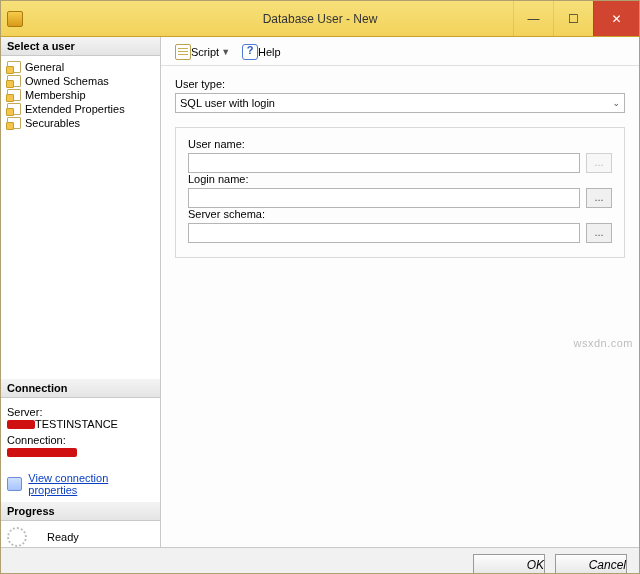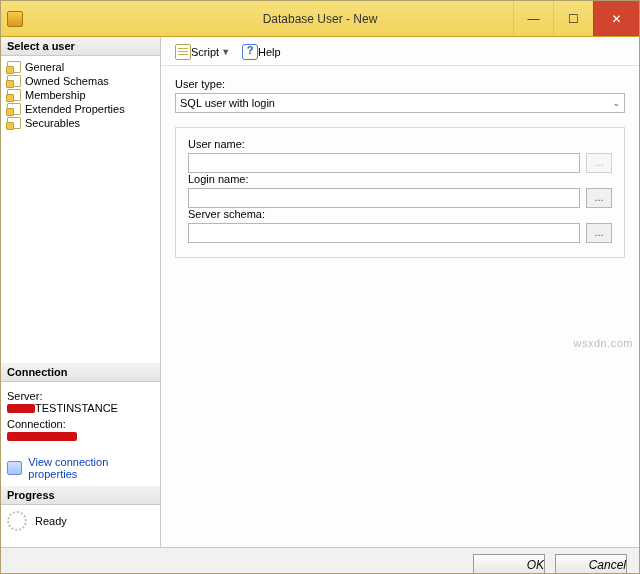--- a/index.html
+++ b/index.html
@@ -102,28 +102,28 @@
   .redact {
     display:inline-block;
     height:9px; background:#d01010;
     border-radius:2px;
     vertical-align: -1px;
   }
   .link-row {
     display:flex; align-items:center; gap:6px;
     padding: 6px 6px;
   }
-  .link-row a { color:#0a3fc0; cursor:pointer; }
+  .link-row a { color:#0a3fc0; text-decoration: underline; cursor:pointer; }
   .link-icon {
     width:16px;height:14px;
     border:1px solid #6a8fd6;
     background:linear-gradient(#cfe0ff,#a8c4ff);
     border-radius:2px;
   }
-  .progress-block { padding: 6px 6px 16px 6px; display:flex; align-items:center; gap:8px; }
+  .progress-block { padding: 6px 6px 0 6px; display:flex; align-items:center; gap:20px; }
   .spinner {
     width:20px;height:20px;border-radius:50%;
     border:2px dotted #bcbcbc;
   }
 
   .main {
     flex: 1;
     display: flex;
     flex-direction: column;
     background: #fdfdfd;

